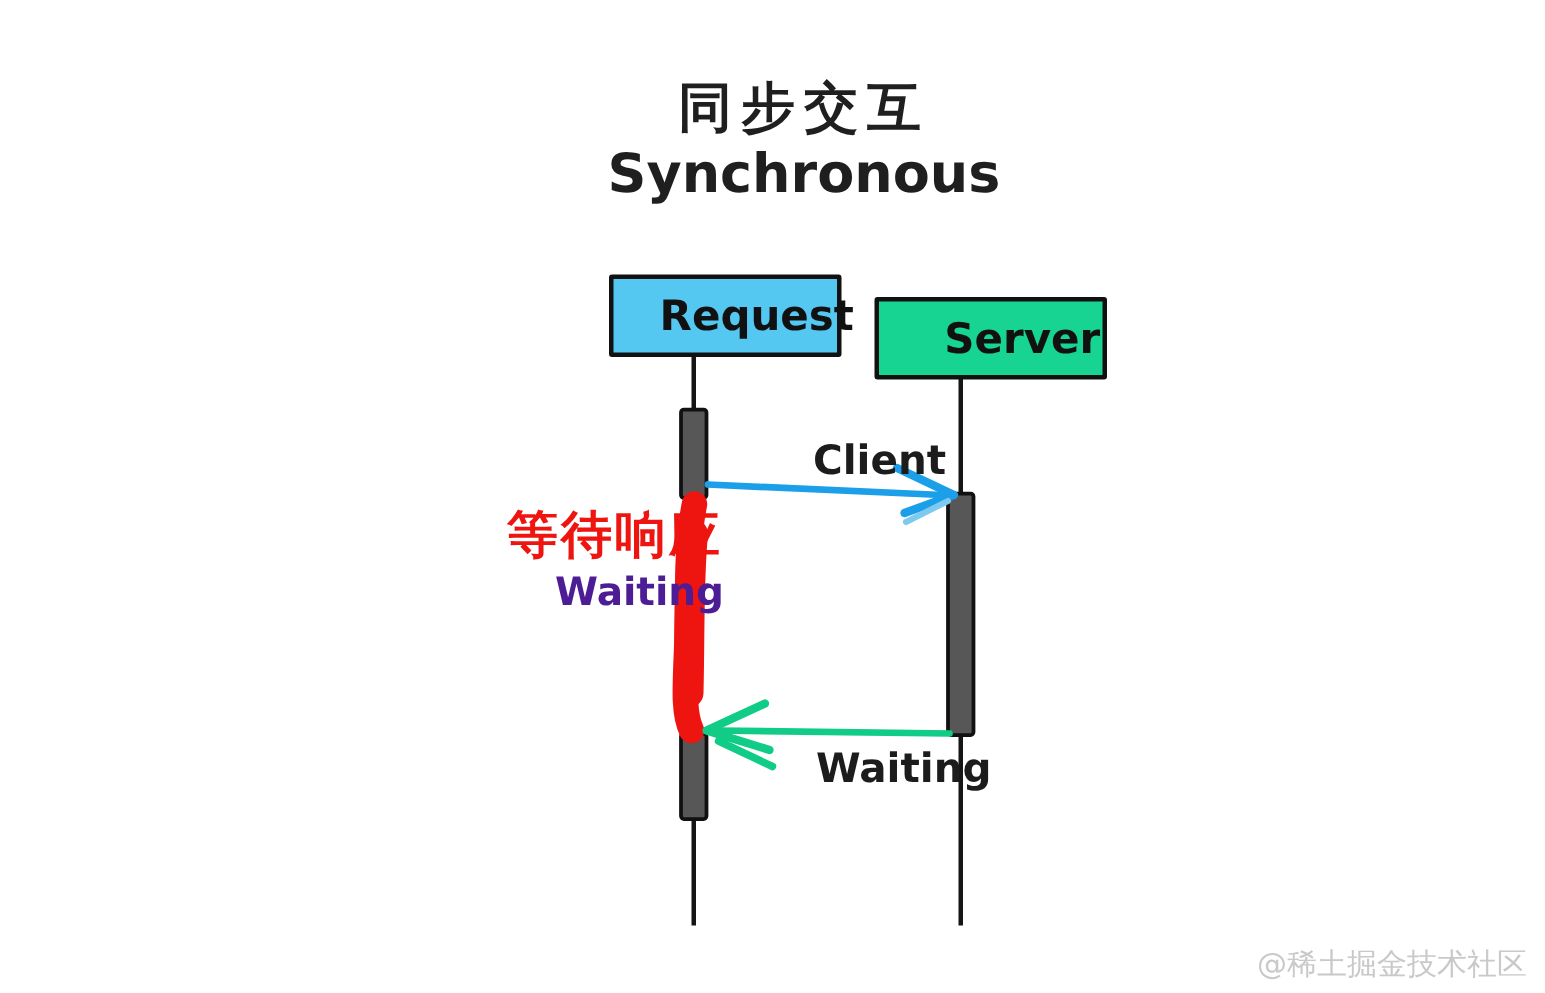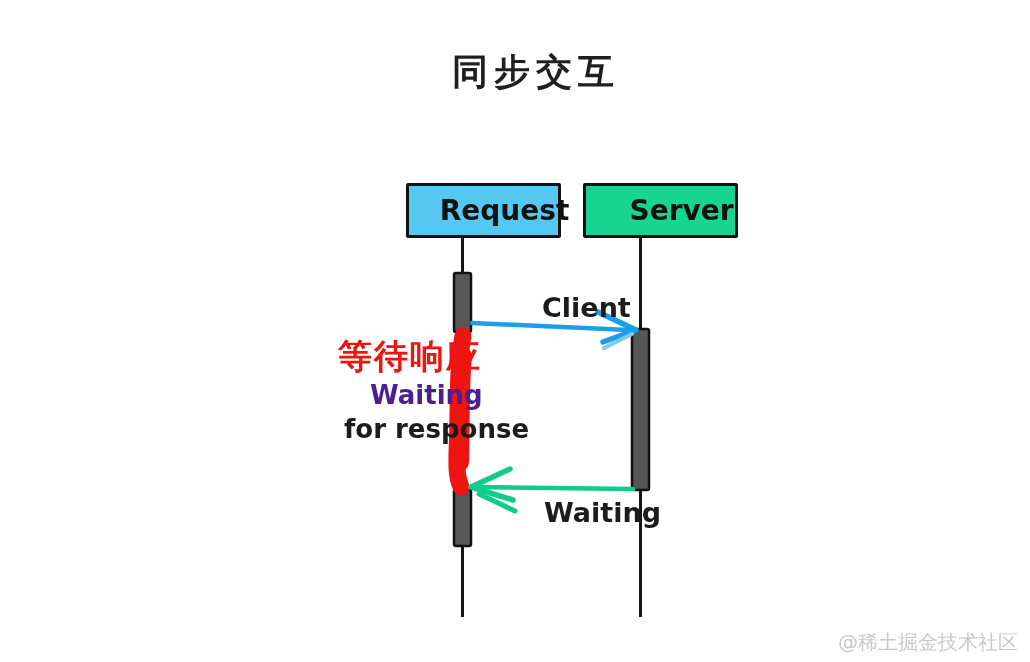--- a/index.html
+++ b/index.html
@@ -15,21 +15,21 @@
   .title-en{
     left:0;right:0;top:96px;text-align:center;
     font-size:36px;font-weight:600;color:#1f1f1f;
   }
   .actor-box{
     width:107px;height:49px;border:3px solid #111;border-radius:2px;
     display:flex;align-items:center;justify-content:center;
     font-size:28px;font-weight:600;color:#111;
   }
   .actor-client{left:406px;top:183px;background:#55c8f2;}
-  .actor-server{left:583px;top:183px;background:#17d492;}
+  .actor-server{left:583px;top:198px;background:#17d492;}
   .msg-label{font-size:27px;font-weight:600;color:#1c1c1c;white-space:nowrap;}
   .lbl-request{left:500px;top:292px;}
   .lbl-response{left:502px;top:497px;}
   .wait-zh{
     left:296px;top:334px;font-size:34px;font-weight:700;color:#ee1410;
     letter-spacing:2px;white-space:nowrap;
   }
   .wait-en1{left:328px;top:380px;font-size:26px;font-weight:600;color:#4c1d95;white-space:nowrap;}
   .wait-en2{left:302px;top:414px;font-size:26px;font-weight:600;color:#1c1c1c;white-space:nowrap;}
   .watermark{
@@ -38,20 +38,21 @@
     margin-top:36px;
   }
   svg.diagram{position:absolute;left:0;top:0;}
 </style>
 </head>
 <body>
 
 <div class="canvas">
 
   <div class="abs title-zh">同步交互</div>
+  <div class="abs title-en">Synchronous</div>
 
   <svg class="diagram" width="1030" height="662" viewBox="0 0 1030 662">
 
     <line x1="462.5" y1="238" x2="462.5" y2="617" stroke="#151515" stroke-width="3"></line>
     <line x1="640.5" y1="238" x2="640.5" y2="617" stroke="#151515" stroke-width="3"></line>
 
     <rect x="454" y="273" width="17" height="59" rx="2" fill="#575757" stroke="#111" stroke-width="2.5"></rect>
     <rect x="454" y="489" width="17" height="57" rx="2" fill="#575757" stroke="#111" stroke-width="2.5"></rect>
     <rect x="632" y="329" width="17" height="161" rx="2" fill="#575757" stroke="#111" stroke-width="2.5"></rect>
 
@@ -72,16 +73,15 @@
   </div>
   <div class="abs actor-box actor-server">
     <span>Server</span>
   </div>
 
   <div class="abs msg-label lbl-request">Client</div>
   <div class="abs msg-label lbl-response">Waiting</div>
 
   <div class="abs wait-zh">等待响应</div>
   <div class="abs wait-en1">Waiting</div>
-  <div class="abs wait-en2">for response</div>
 
   <div class="abs watermark">@稀土掘金技术社区</div>
 </div>
 
 </body></html>

